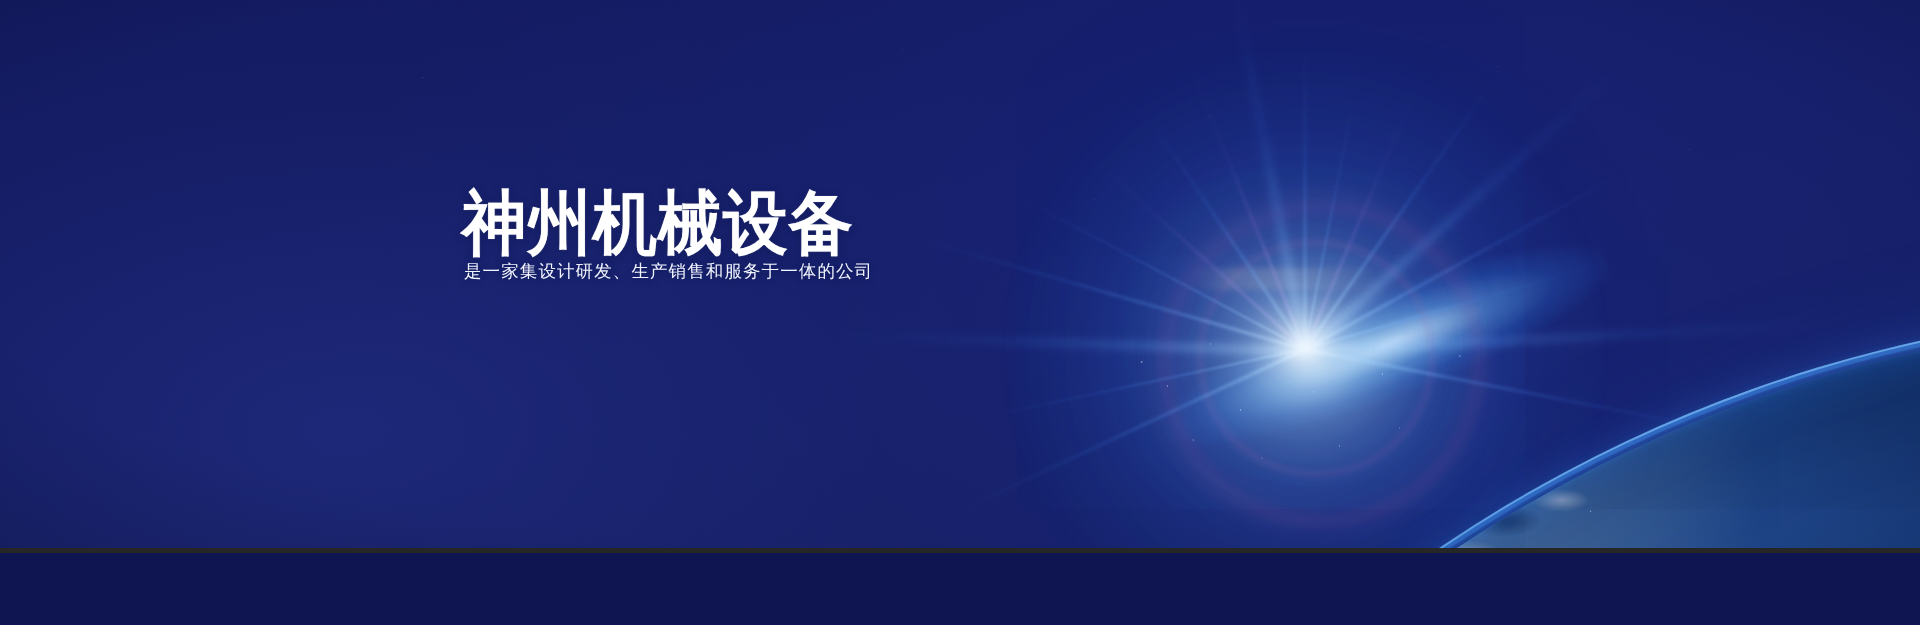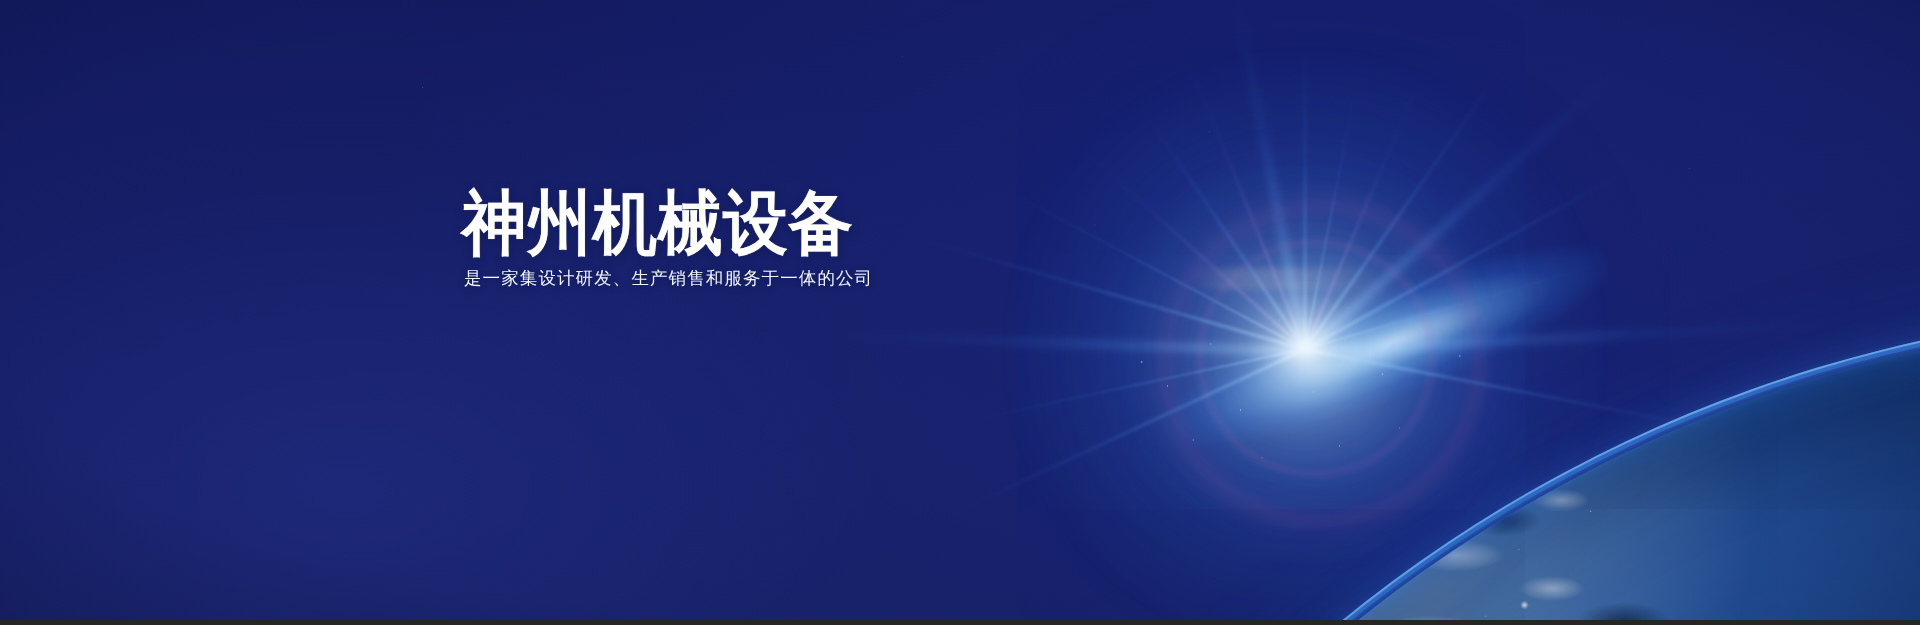--- a/index.html
+++ b/index.html
@@ -4,21 +4,21 @@
 <title>Banner</title>
 <style>
   html, body {
     margin: 0;
     padding: 0;
     background: #0e1550;
   }
   #banner {
     position: relative;
     width: 1920px;
-    height: 625px;
+    height: 553px;
     overflow: hidden;
     font-family: "Liberation Sans", "DejaVu Sans", sans-serif;
     background: #141c63;
     user-select: none;
   }
 
   
   .bg-base {
     position: absolute;
     inset: 0;
@@ -335,21 +335,21 @@
     color: #ffffff;
     letter-spacing: 1px;
     transform: scaleX(.92);
     transform-origin: left center;
     text-shadow:
       0 0 1px rgba(255,255,255,.65),
       0 2px 10px rgba(10,20,70,.45);
     white-space: nowrap;
   }
   .subline {
-    margin: 10px 0 0 2px;
+    margin: 3px 0 0 2px;
     font-size: 17.5px;
     line-height: 1.2;
     font-weight: 400;
     color: #f2f5ff;
     letter-spacing: 1.1px;
     white-space: nowrap;
     text-shadow: 0 1px 6px rgba(10,20,70,.55);
   }
 
   

